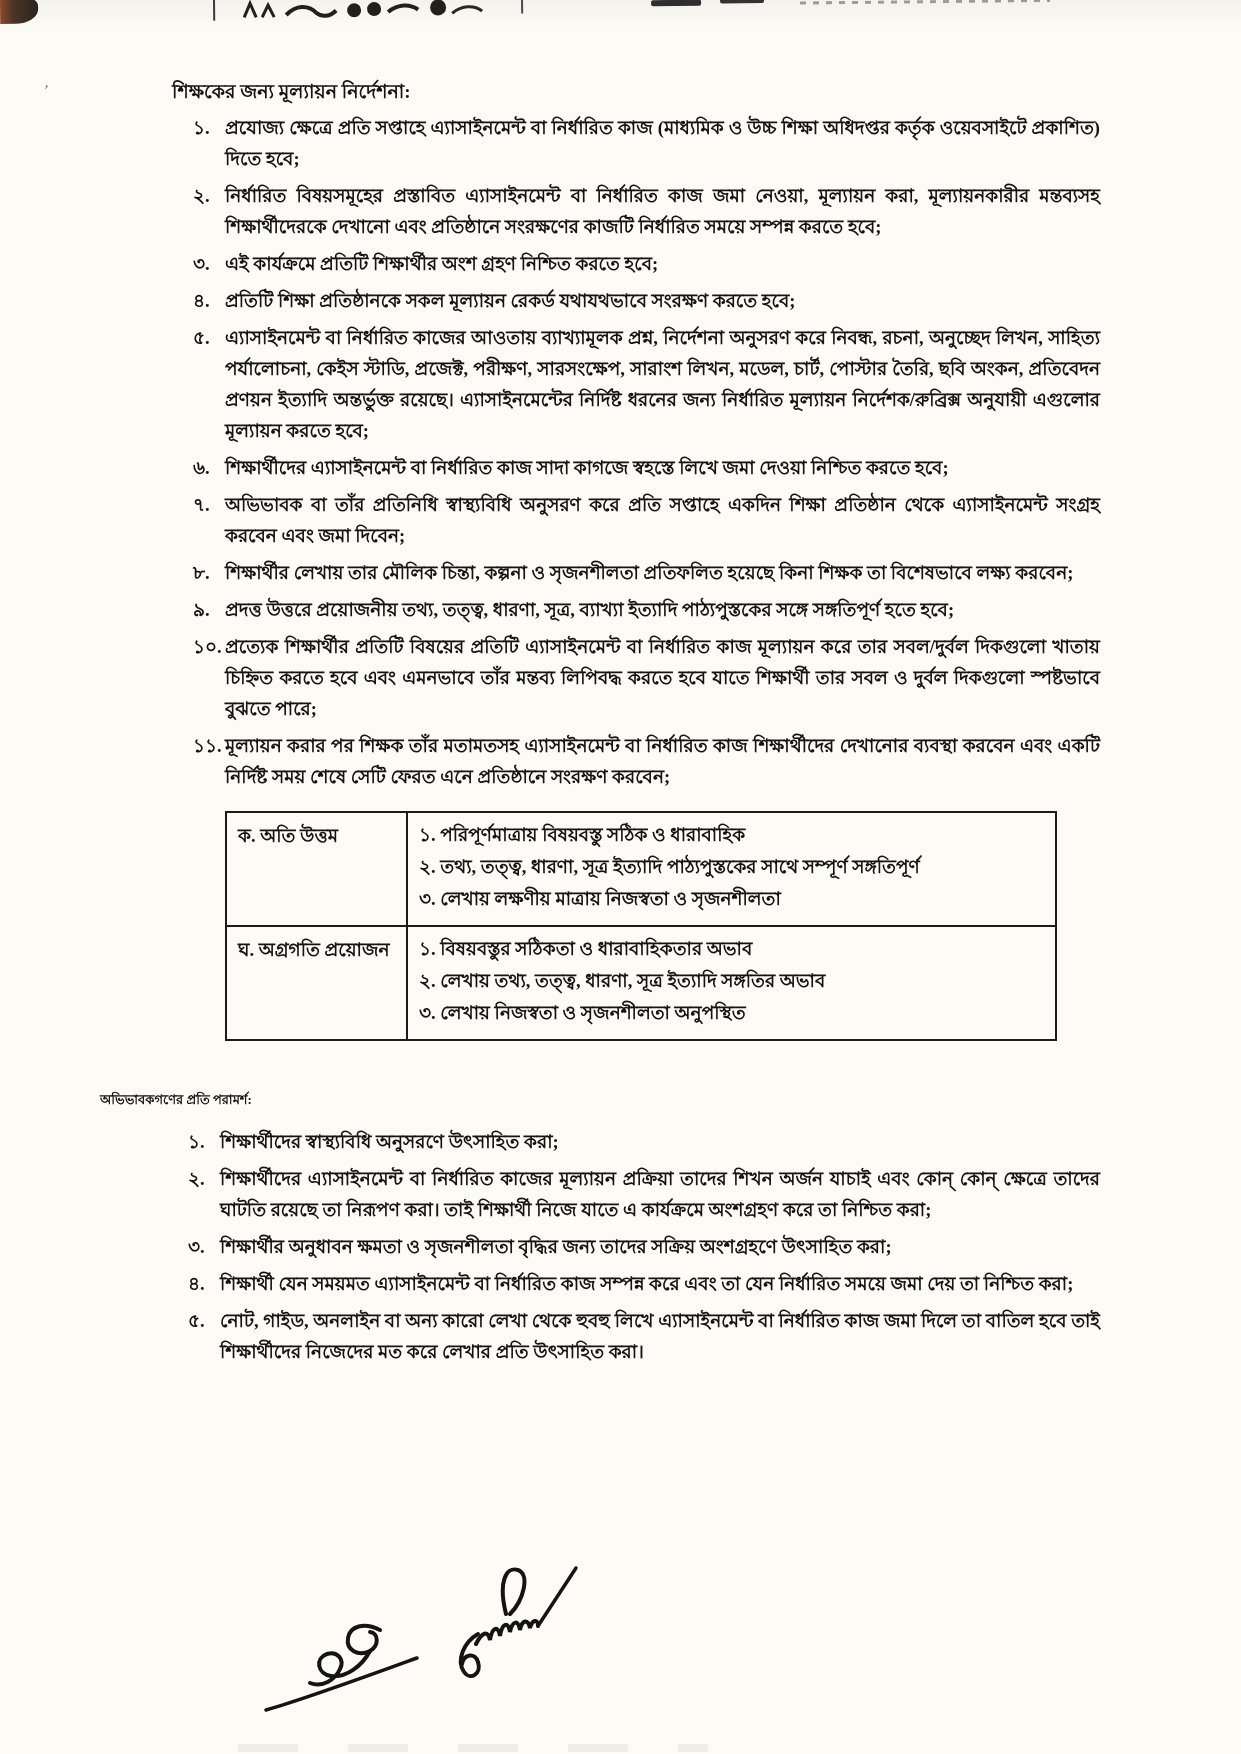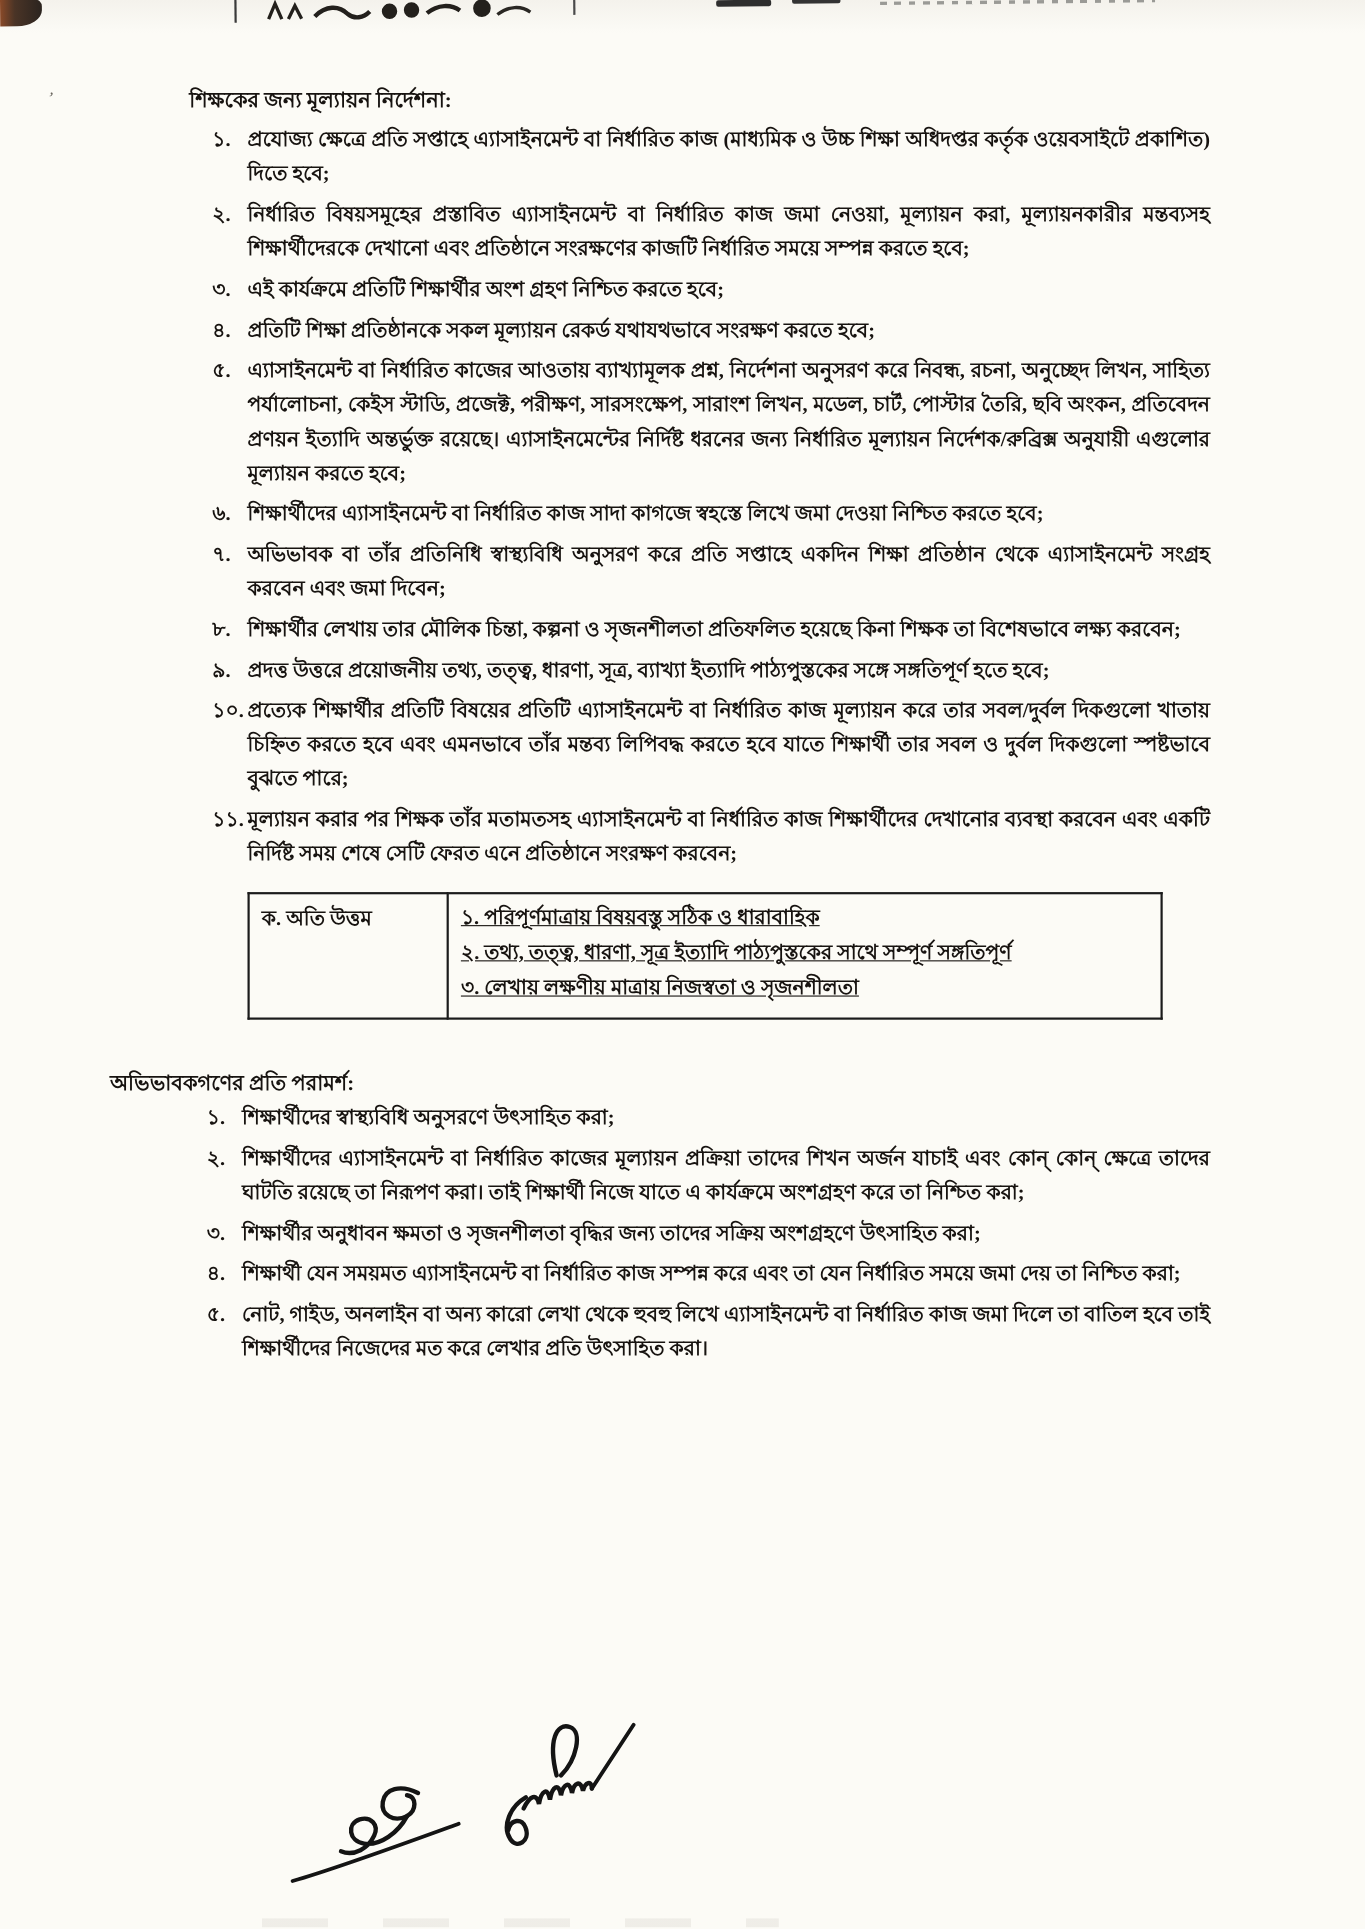--- a/index.html
+++ b/index.html
@@ -28,32 +28,32 @@
   .dash2 { position:absolute; top:5px; left:720px; width:44px; height:6px; background:#333; border-radius:2px; }
   .microtext2 {
     position:absolute; top:10px; left:800px; width:250px; height:3px;
     background:repeating-linear-gradient(90deg,#9a9a96 0 6px,transparent 6px 13px);
   }
   .stray-mark { position:absolute; top:82px; left:43px; color:#6a665f; font-size:15px;
     transform:rotate(14deg); font-weight:400; }
   
   .doc { position:absolute; top:77px; left:0; width:1241px; }
   .h1 { margin:0 0 6px 172px; font-size:19px; line-height:30px; }
-  .h2 { margin:44px 0 1px 100px; font-size:19px; line-height:30px; }
+  .h2 { margin:44px 0 12px 100px; font-size:13px; line-height:30px; }
   .list { margin-left:193px; width:907px; font-size:18.5px; }
   .list2 { margin-left:188px; width:912px; font-size:18.5px; }
   .li { display:flex; margin-bottom:6px; line-height:31px; }
   .li .num { flex:0 0 32px; }
   .li .txt { flex:1; text-align:justify; }
   
   table.eval { border-collapse:collapse; margin:18px 0 0 225px; width:832px;
     font-size:18.5px; }
   table.eval td { border:2px solid #1b1b1b; vertical-align:top; padding:7px 10px 9px 11px; }
   td.grade { width:158px; text-align:justify; line-height:32px; }
-  td.crit { line-height:30px;text-decoration:underline; }
+  td.crit { line-height:30px; }
   .crit-line { margin-bottom:2px; }
   
   .sig { position:absolute; }
   .sig svg { display:block; }
   
   .bottom-smudge { position:absolute; bottom:2px; left:238px; width:470px; height:8px;
     background:repeating-linear-gradient(90deg,#eceae4 0 60px,transparent 60px 110px);
     opacity:.8; }
 </style>
 </head>
@@ -136,20 +136,28 @@
     <table class="eval">
       <tbody>
         <tr>
           <td class="grade">ক. অতি উত্তম</td>
           <td class="crit">
             <div class="crit-line">১. পরিপূর্ণমাত্রায় বিষয়বস্তু সঠিক ও ধারাবাহিক</div>
             <div class="crit-line">২. তথ্য, তত্ত্ব, ধারণা, সূত্র  ইত্যাদি পাঠ্যপুস্তকের সাথে সম্পূর্ণ সঙ্গতিপূর্ণ</div>
             <div class="crit-line">৩. লেখায় লক্ষণীয় মাত্রায় নিজস্বতা ও সৃজনশীলতা</div>
           </td>
         </tr>
+        <tr>
+          <td class="grade">ঘ. অগ্রগতি প্রয়োজন</td>
+          <td class="crit">
+            <div class="crit-line">১. বিষয়বস্তুর সঠিকতা ও ধারাবাহিকতার অভাব</div>
+            <div class="crit-line">২. লেখায় তথ্য, তত্ত্ব, ধারণা, সূত্র ইত্যাদি সঙ্গতির অভাব</div>
+            <div class="crit-line">৩. লেখায় নিজস্বতা ও সৃজনশীলতা অনুপস্থিত</div>
+          </td>
+        </tr>
       </tbody>
     </table>
 
     <div class="h2">অভিভাবকগণের প্রতি পরামর্শ:</div>
 
     <div class="list2">
       <div class="li">
           <span class="num">১.</span>
           <span class="txt">শিক্ষার্থীদের স্বাস্থ্যবিধি অনুসরণে উৎসাহিত করা;</span>
         </div>

